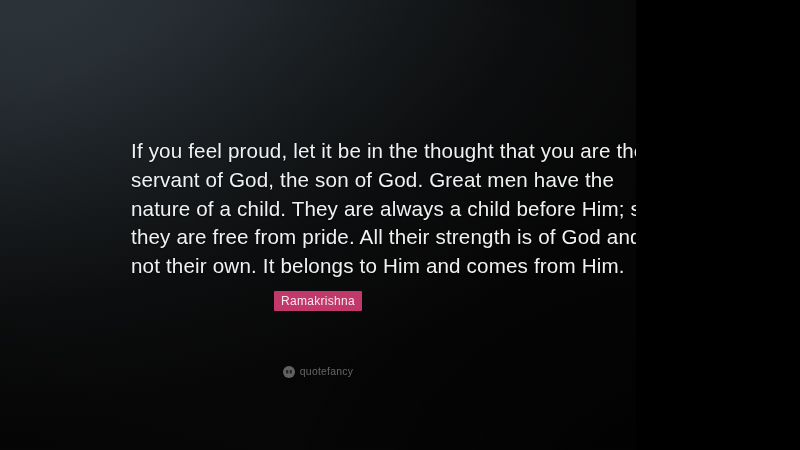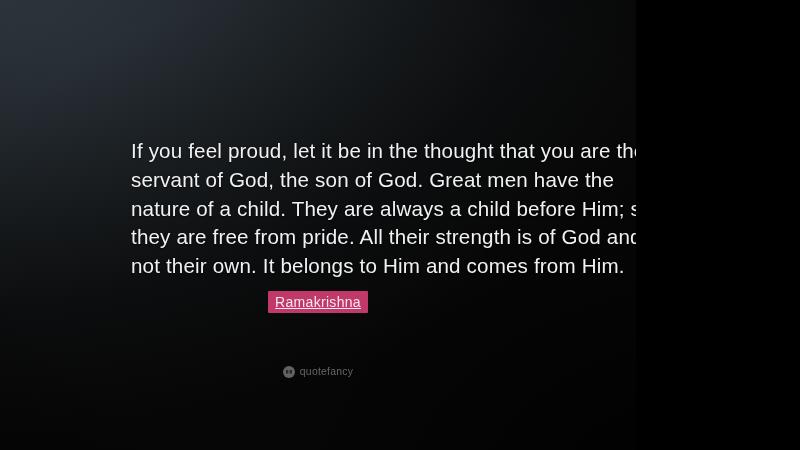--- a/index.html
+++ b/index.html
@@ -118,28 +118,27 @@
     top: 291px;
     display: flex;
     justify-content: center;
   }
 
   .author-badge {
     display: inline-block;
     background: #c0396a;
     color: #f6e8ed;
     font-family: "Liberation Sans", sans-serif;
-    font-size: 14px;
+    font-size: 12px;
     font-weight: 400;
     letter-spacing: 0.3px;
     line-height: 1;
     padding: 4px 7px 4px 7px;
     border-radius: 1px;
     white-space: nowrap;
-    text-decoration: underline;
   }
 
   .watermark {
     position: absolute;
     left: 0;
     right: 0;
     top: 366px;
     display: flex;
     align-items: center;
     justify-content: center;

